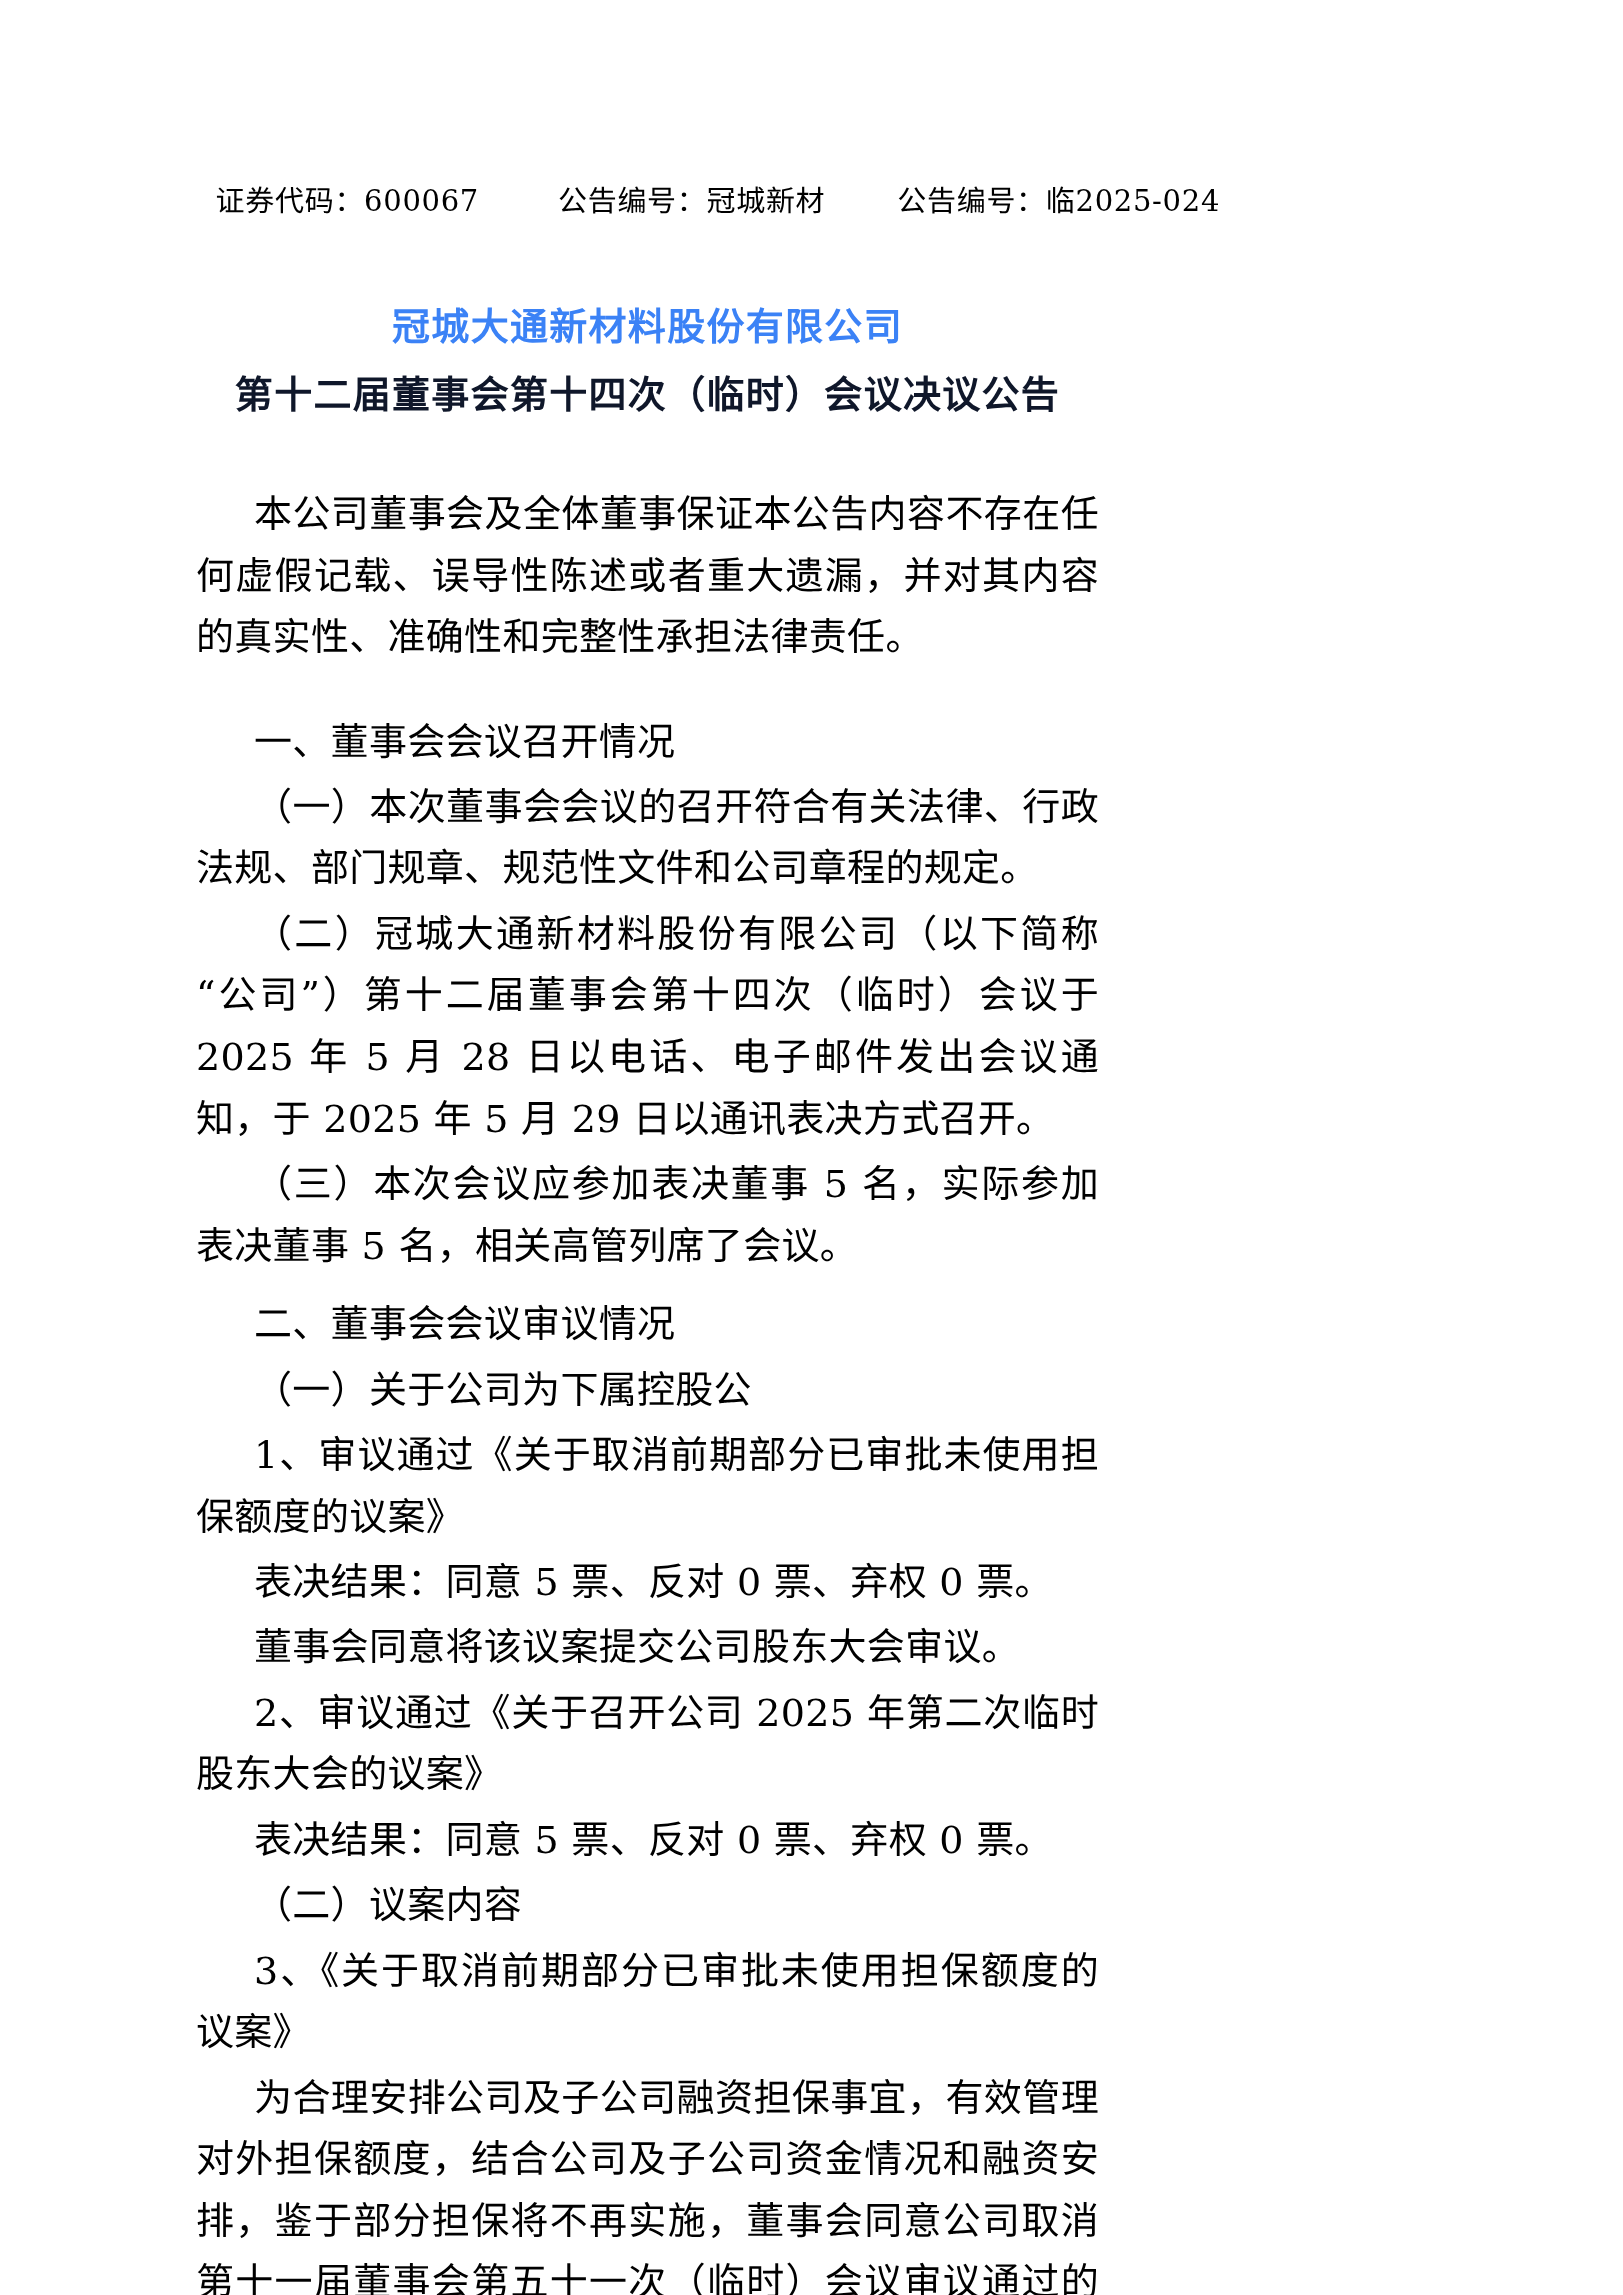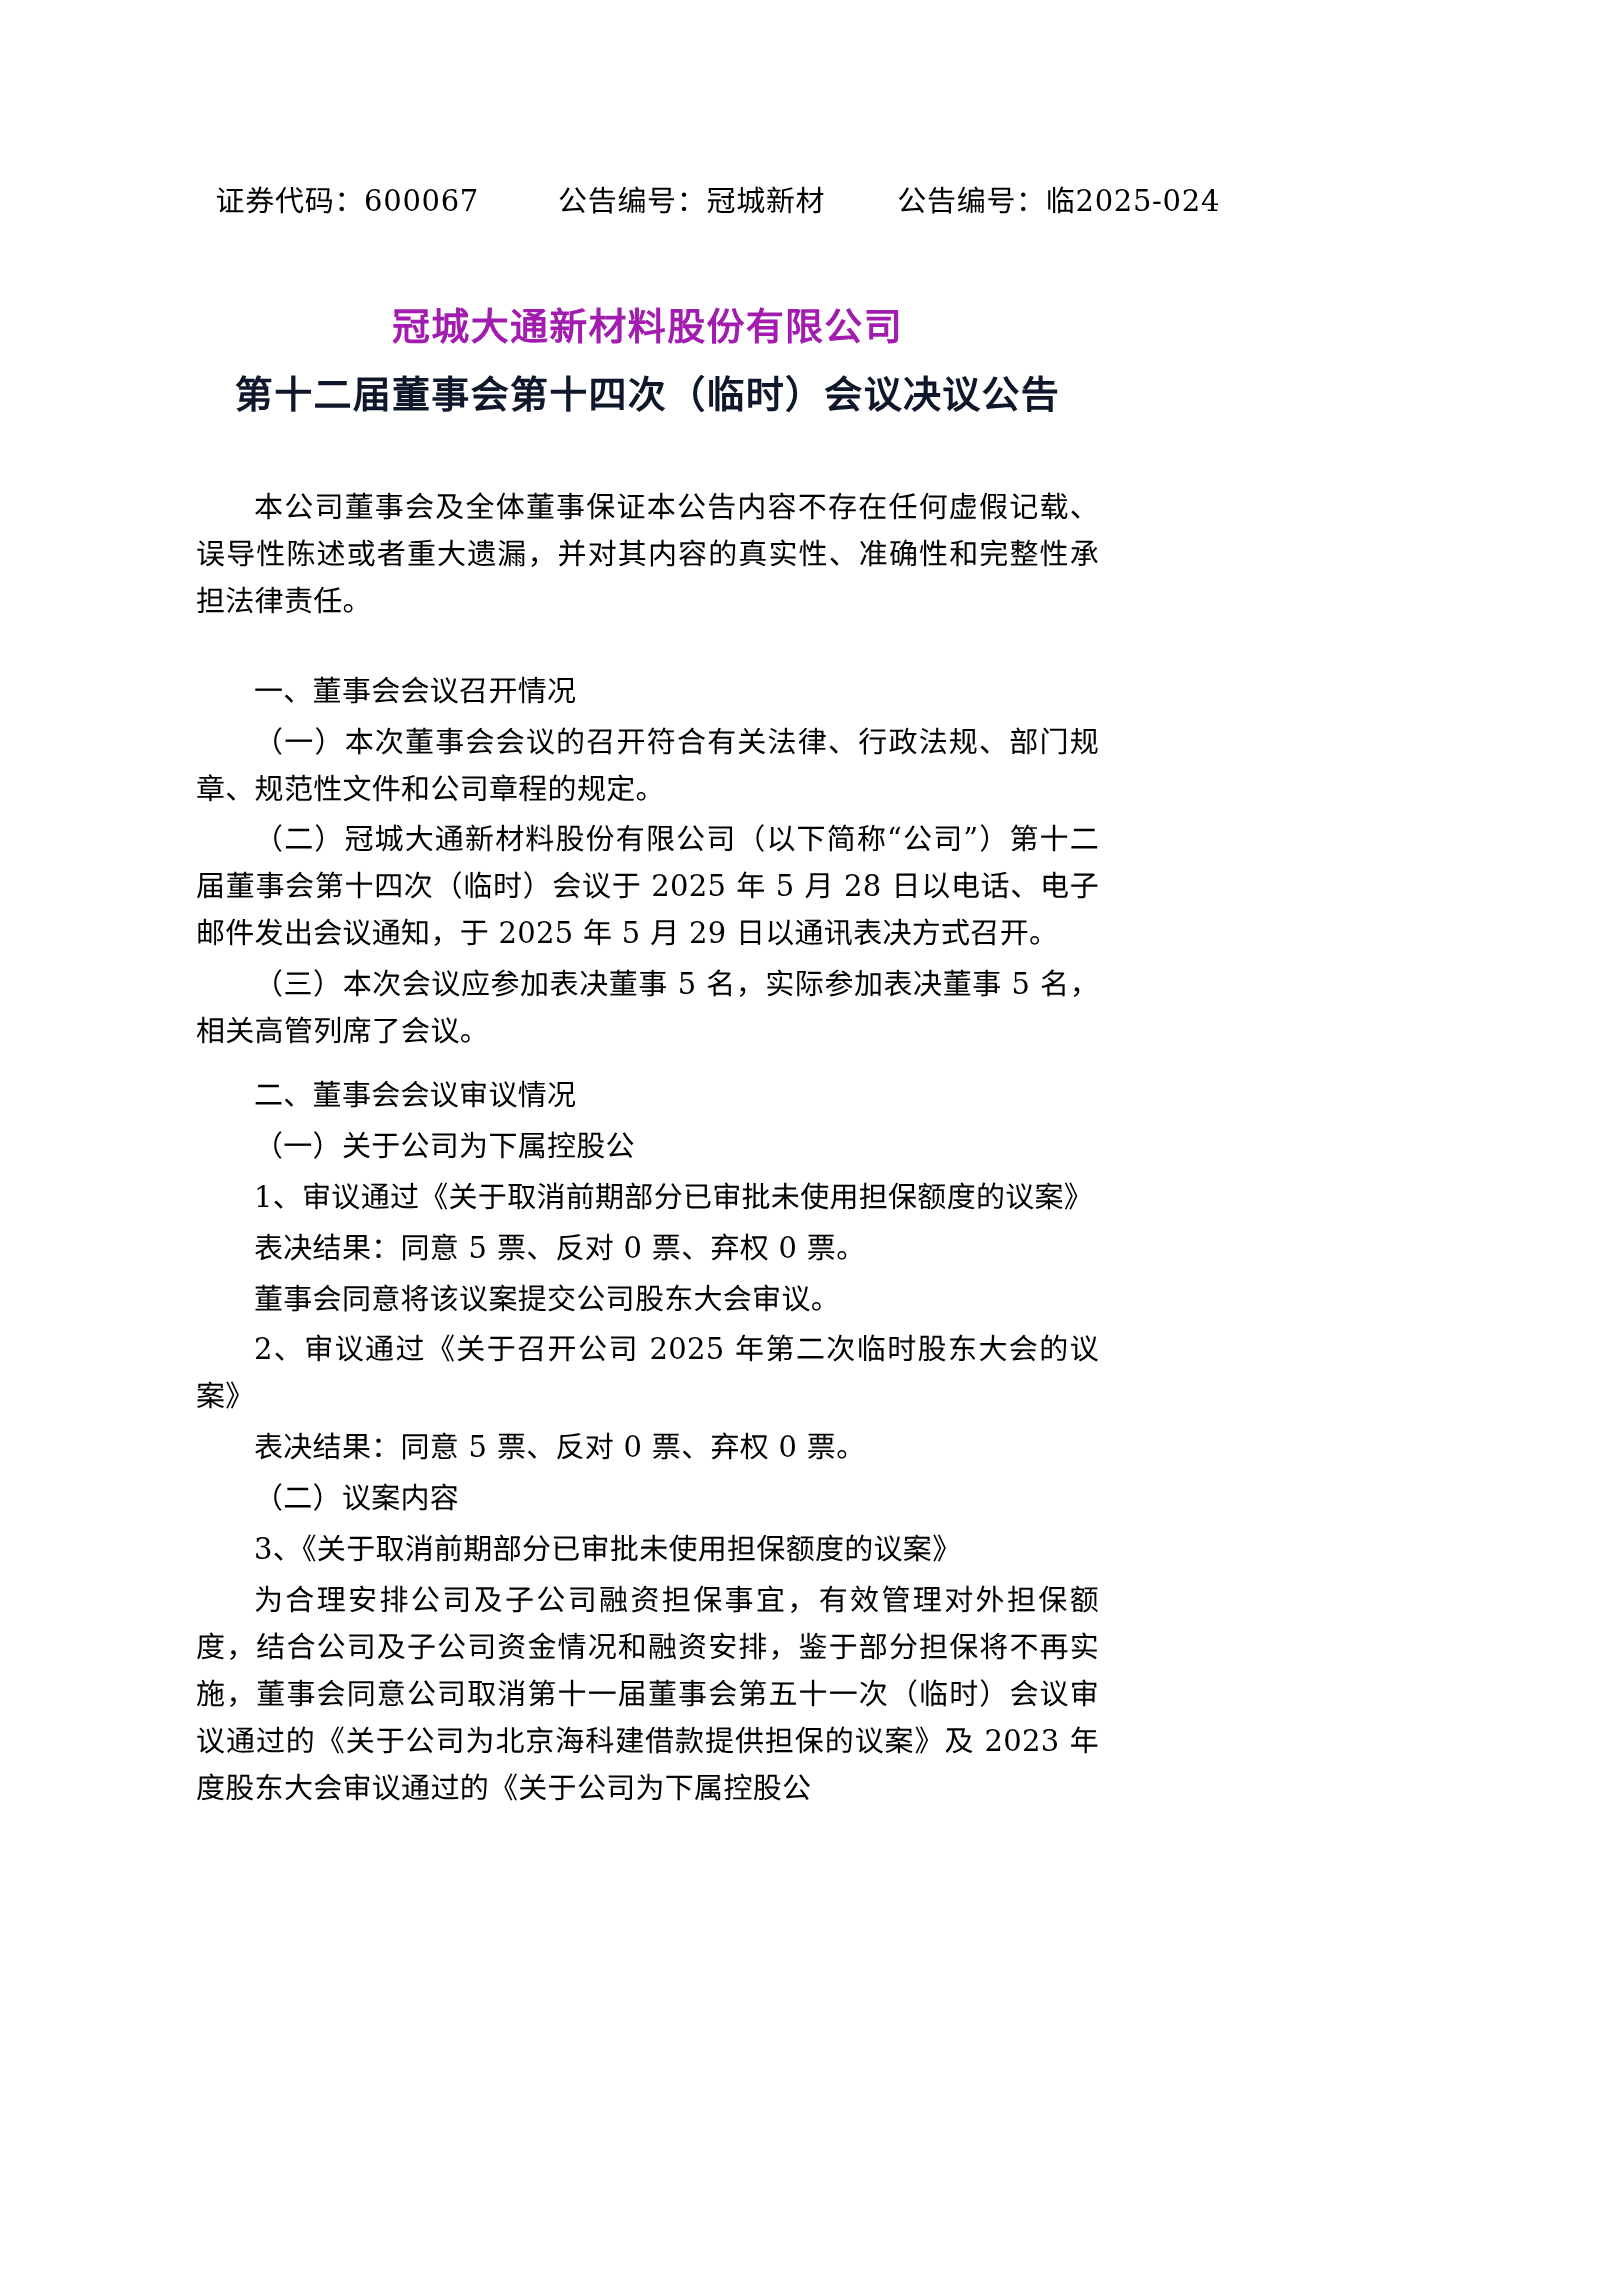--- a/index.html
+++ b/index.html
@@ -45,21 +45,21 @@
     font-weight: bold;
     font-size: 38px;
     line-height: 1.55;
     letter-spacing: 1.3px;
     margin: 0 0 9.2px 0;
   }
   .title.second {
     margin-bottom: 59px;
   }
   p.body {
-    font-size: 29px;
+    font-size: 38px;
     line-height: 1.62;
     margin: 0 0 3.9px 0;
     text-align: justify;
     text-justify: inter-ideograph;
     letter-spacing: 0.3px;
   }
   p.indent {
     text-indent: 58px;
   }
   p.section {
@@ -76,21 +76,21 @@
 <body>
 
 <div class="page">
 
   <div class="header-row">
     <span class="header-item">证券代码：600067</span>
     <span class="header-item mid">公告编号：冠城新材</span>
     <span class="header-item right">公告编号：临2025-024</span>
   </div>
 
-  <h1 class="title" style="color: #a21caf;">冠城大通新材料股份有限公司</h1>
+  <h1 class="title" style="color: #3b82f6;">冠城大通新材料股份有限公司</h1>
   <h1 class="title second" style="color: #0f172a;">第十二届董事会第十四次（临时）会议决议公告</h1>
 
   <p class="body indent">本公司董事会及全体董事保证本公告内容不存在任何虚假记载、误导性陈述或者重大遗漏，并对其内容的真实性、准确性和完整性承担法律责任。</p>
 
   <div class="spacer-lg"></div>
 
   <p class="body section">一、董事会会议召开情况</p>
   <p class="body indent">（一）本次董事会会议的召开符合有关法律、行政法规、部门规章、规范性文件和公司章程的规定。</p>
   <p class="body indent">（二）冠城大通新材料股份有限公司（以下简称“公司”）第十二届董事会第十四次（临时）会议于 2025 年 5 月 28 日以电话、电子邮件发出会议通知，于 2025 年 5 月 29 日以通讯表决方式召开。</p>
   <p class="body indent">（三）本次会议应参加表决董事 5 名，实际参加表决董事 5 名，相关高管列席了会议。</p>

